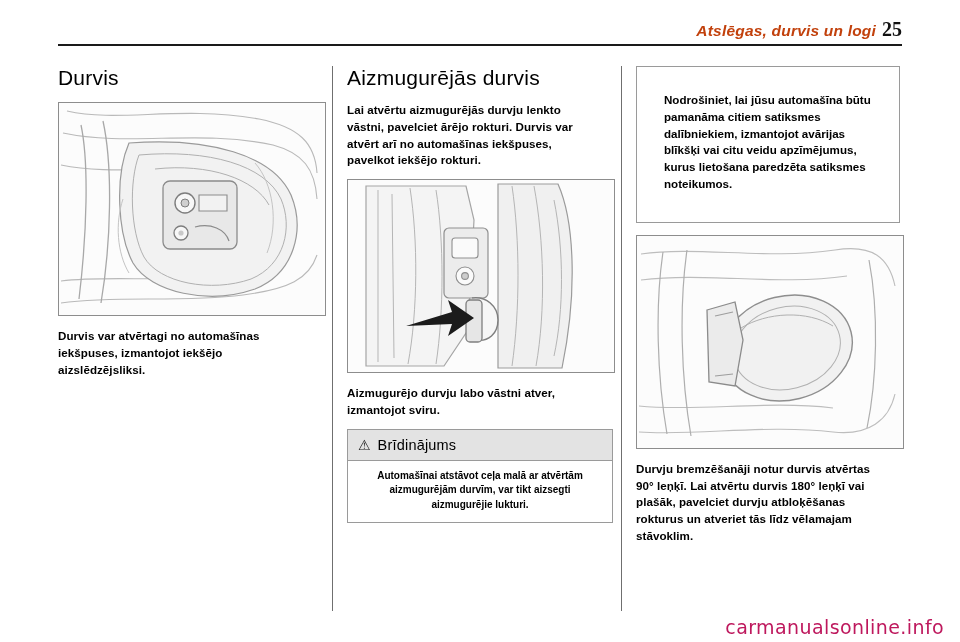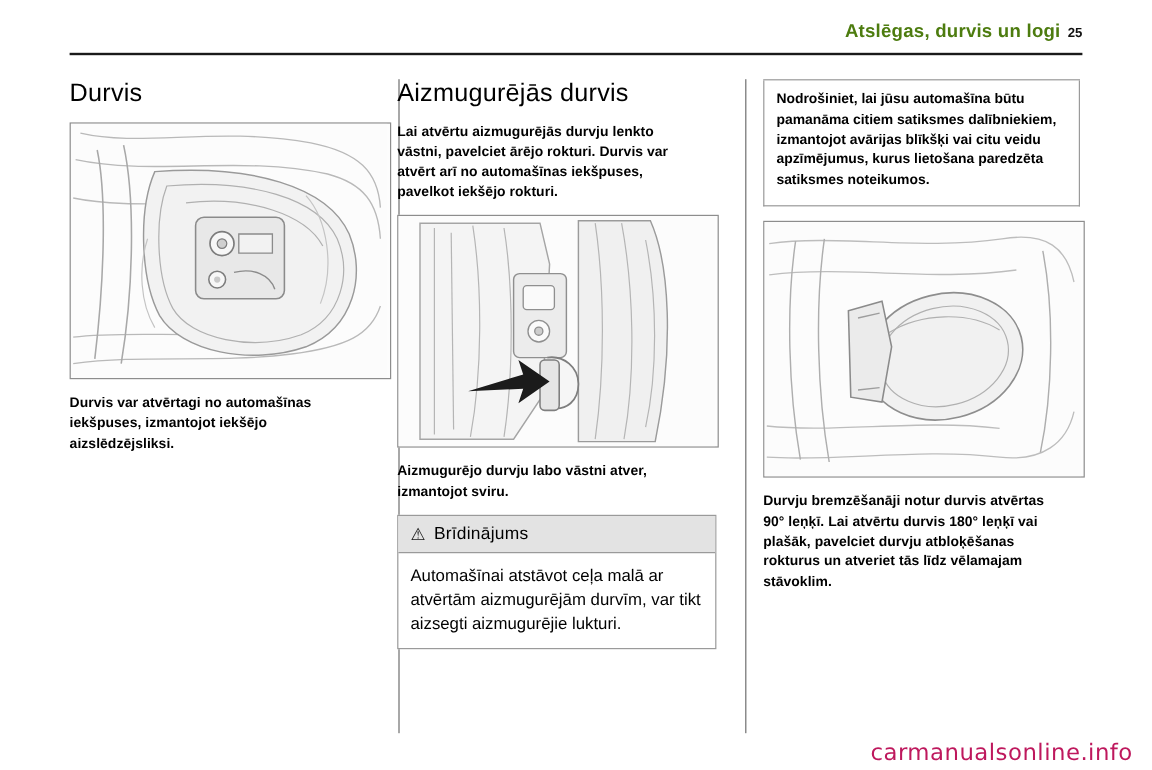--- a/index.html
+++ b/index.html
@@ -28,43 +28,45 @@
     left: 58px; top: 18px;
     width: 844px;
     display: flex;
     align-items: baseline;
     justify-content: flex-end;
   }
   .header-title {
     font-size: 15.5px;
     font-weight: bold;
     letter-spacing: 0.2px;
-    color: #4d7c0f;
+    color: #c2410c;
+    font-style: italic;
   }
   .header-page {
-    font-size: 11px;
+    font-size: 20px;
     font-weight: bold;
     margin-left: 6px;
     color: #111;
+    font-family: Liberation Serif, serif;
   }
   .header-rule {
     position: absolute;
     left: 58px; top: 44px;
     width: 844px; height: 2px;
     background: #1a1a1a;
   }
 
   
   .col {
     position: absolute;
     top: 66px;
     width: 240px;
   }
   .col1 { left: 58px; }
-  .col2 { left: 331px; }
+  .col2 { left: 347px; }
   .col3 { left: 636px; }
 
   .col-divider {
     position: absolute;
     top: 66px;
     width: 1px;
     height: 545px;
     background: #6f6f6f;
   }
   .div1 { left: 332px; }
@@ -124,36 +126,37 @@
   }
   .wb-title {
     font-size: 14.5px;
     letter-spacing: 0.2px;
   }
   .warnbox .wb-body {
     padding: 8px 10px 10px 10px;
   }
   .warnbox .wb-body p {
     margin: 0;
-    font-size: 14px;
-    font-weight: normal;
+    font-size: 10px;
+    font-weight: bold;
     line-height: 1.45;
+    text-align: center;
   }
 
   
   .notebox {
     width: 264px;
     border: 1px solid #9a9a9a;
     border-top: none;
     padding: 8px 10px 12px 10px;
     box-sizing: border-box;
     margin-bottom: 12px;
   }
   .notebox p {
-    margin: 0;
+    margin: 17px;
     font-size: 11.6px;
     font-weight: bold;
     line-height: 1.45;
   }
   .notebox-topline {
     width: 264px;
     height: 1px;
     background: #9a9a9a;
   }
 

